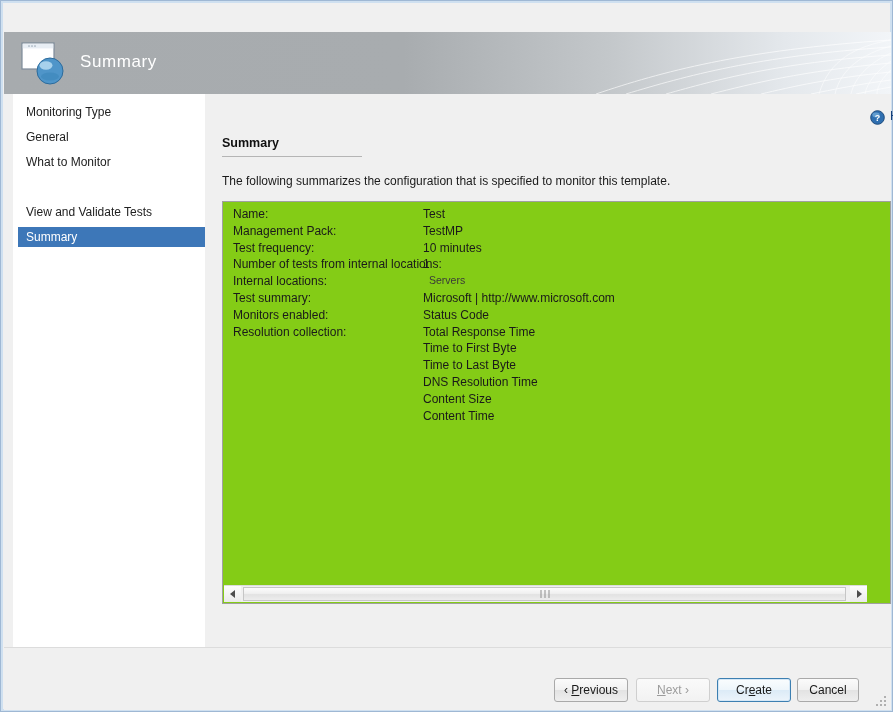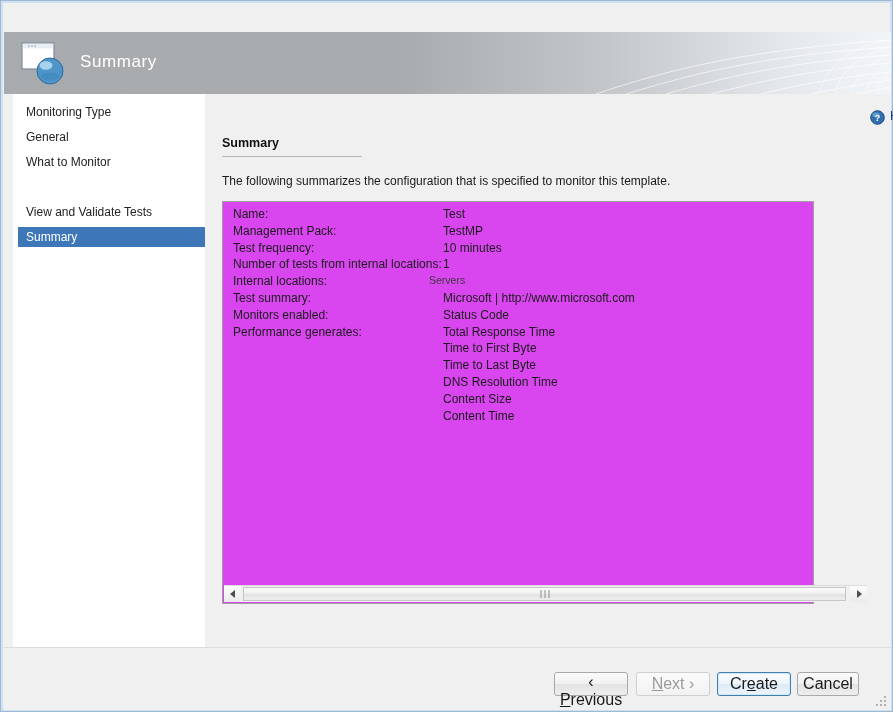--- a/index.html
+++ b/index.html
@@ -174,23 +174,23 @@
     left: 17px; top: 80px;
     font-size: 12px;
     color: #1a1a1a;
     white-space: nowrap;
   }
 
   
   .summary-box {
     position: absolute;
     left: 17px; top: 107px;
-    width: 592px;
+    width: 669px;
     height: 403px;
-    background: #d946ef;
+    background: #84cc16;
     border: 1px solid #a0a0a0;
     box-sizing: border-box;
   }
   .summary-rows {
     position: absolute;
     left: 0; top: 5px;
     width: 100%;
   }
   .srow {
     position: relative;
@@ -198,21 +198,21 @@
     font-size: 12px;
     color: #1a1a1a;
     white-space: nowrap;
   }
   .srow .lbl {
     position: absolute;
     left: 10px; top: 0;
   }
   .srow .val {
     position: absolute;
-    left: 220px; top: 0;
+    left: 200px; top: 0;
   }
   .srow .val.small {
     left: 206px;
     font-size: 10.5px;
     color: #3a3a3a;
     text-align: center;
   }
 
   
   .hscroll {
@@ -280,24 +280,24 @@
     position: absolute;
     left: 3px; top: 646px;
     width: 887px;
     height: 63px;
     background: #f0f0f0;
     border-top: 1px solid #dcdcdc;
     box-sizing: border-box;
   }
   .btn {
     position: absolute;
-    top: 24px;
+    top: 30px;
     height: 24px;
     font-family: "Liberation Sans", sans-serif;
-    font-size: 16px;
+    font-size: 12px;
     color: #1a1a1a;
     background: linear-gradient(to bottom, #fbfbfb 0%, #f1f1f1 48%, #e3e3e3 52%, #eeeeee 100%);
     border: 1px solid #a9a9a9;
     border-radius: 3px;
     cursor: pointer;
     padding: 0;
     box-sizing: border-box;
   }
   .btn:disabled,
   .btn.disabled {
@@ -421,21 +421,21 @@
           </div>
           <div class="srow">
             <span class="lbl">Test summary:</span>
             <span class="val">Microsoft | http://www.microsoft.com</span>
           </div>
           <div class="srow">
             <span class="lbl">Monitors enabled:</span>
             <span class="val">Status Code</span>
           </div>
           <div class="srow">
-            <span class="lbl">Performance generates:</span>
+            <span class="lbl">Resolution collection:</span>
             <span class="val">Total Response Time</span>
           </div>
           <div class="srow">
             <span class="lbl"></span>
             <span class="val">Time to First Byte</span>
           </div>
           <div class="srow">
             <span class="lbl"></span>
             <span class="val">Time to Last Byte</span>
           </div>

